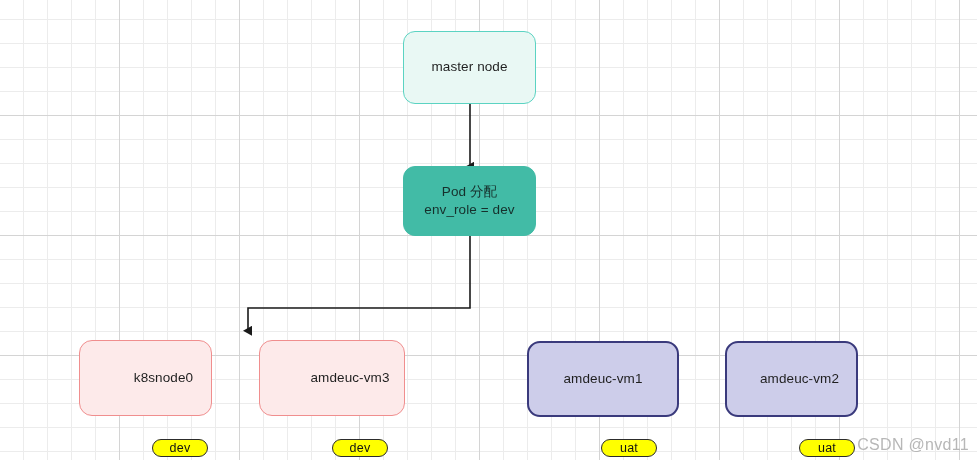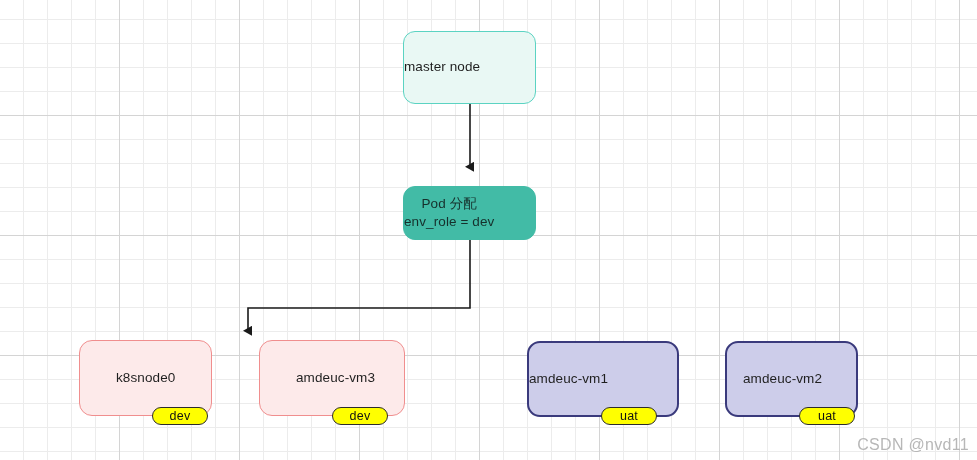--- a/index.html
+++ b/index.html
@@ -37,20 +37,21 @@
     width: 977px;
     height: 460px;
     pointer-events: none;
   }
 
   .node {
     position: absolute;
     box-sizing: border-box;
     display: flex;
     align-items: center;
+    justify-content: center;
     text-align: center;
     color: #1f1f1f;
     font-size: 13.5px;
     line-height: 1.35;
     letter-spacing: 0.1px;
   }
 
   .node-master {
     border-radius: 12px;
     background: #e9f8f4;
@@ -91,20 +92,21 @@
     border-radius: 9px;
     background: #ffff00;
     border: 1.4px solid #2c2c2c;
     color: #111111;
     font-size: 12.5px;
     line-height: 15px;
     display: flex;
     align-items: center;
     justify-content: center;
     letter-spacing: 0.2px;
+    margin-top: 32px;
   }
 
   .watermark {
     position: absolute;
     right: 8px;
     bottom: 6px;
     font-size: 16px;
     color: #b7b7b7;
     letter-spacing: 0.3px;
     user-select: none;
@@ -124,21 +126,21 @@
 
     <path d="M 470 104 L 470 167" fill="none" stroke="#1a1a1a" stroke-width="1.6" marker-end="url(#arrowhead)"></path>
 
     <path d="M 470 228 L 470 308 L 248 308 L 248 331" fill="none" stroke="#1a1a1a" stroke-width="1.6" stroke-linejoin="miter" marker-end="url(#arrowhead)"></path>
   </svg>
 
   <div class="node node-master" style="left:403px; top:31px; width:133px; height:73px;">
     <span class="node-label">master node</span>
   </div>
 
-  <div class="node node-pod" style="left:403px; top:186px; width:133px; height:54px;">
+  <div class="node node-pod" style="left:403px; top:166px; width:133px; height:70px;">
     <span class="node-label">Pod 分配
 env_role = dev</span>
   </div>
 
   <div class="node node-dev" style="left:79px; top:340px; width:133px; height:76px;">
     <span class="node-label">k8snode0</span>
     <span class="badge" style="left:72px; top:66px;">dev</span>
   </div>
 
   <div class="node node-dev" style="left:259px; top:340px; width:146px; height:76px;">

